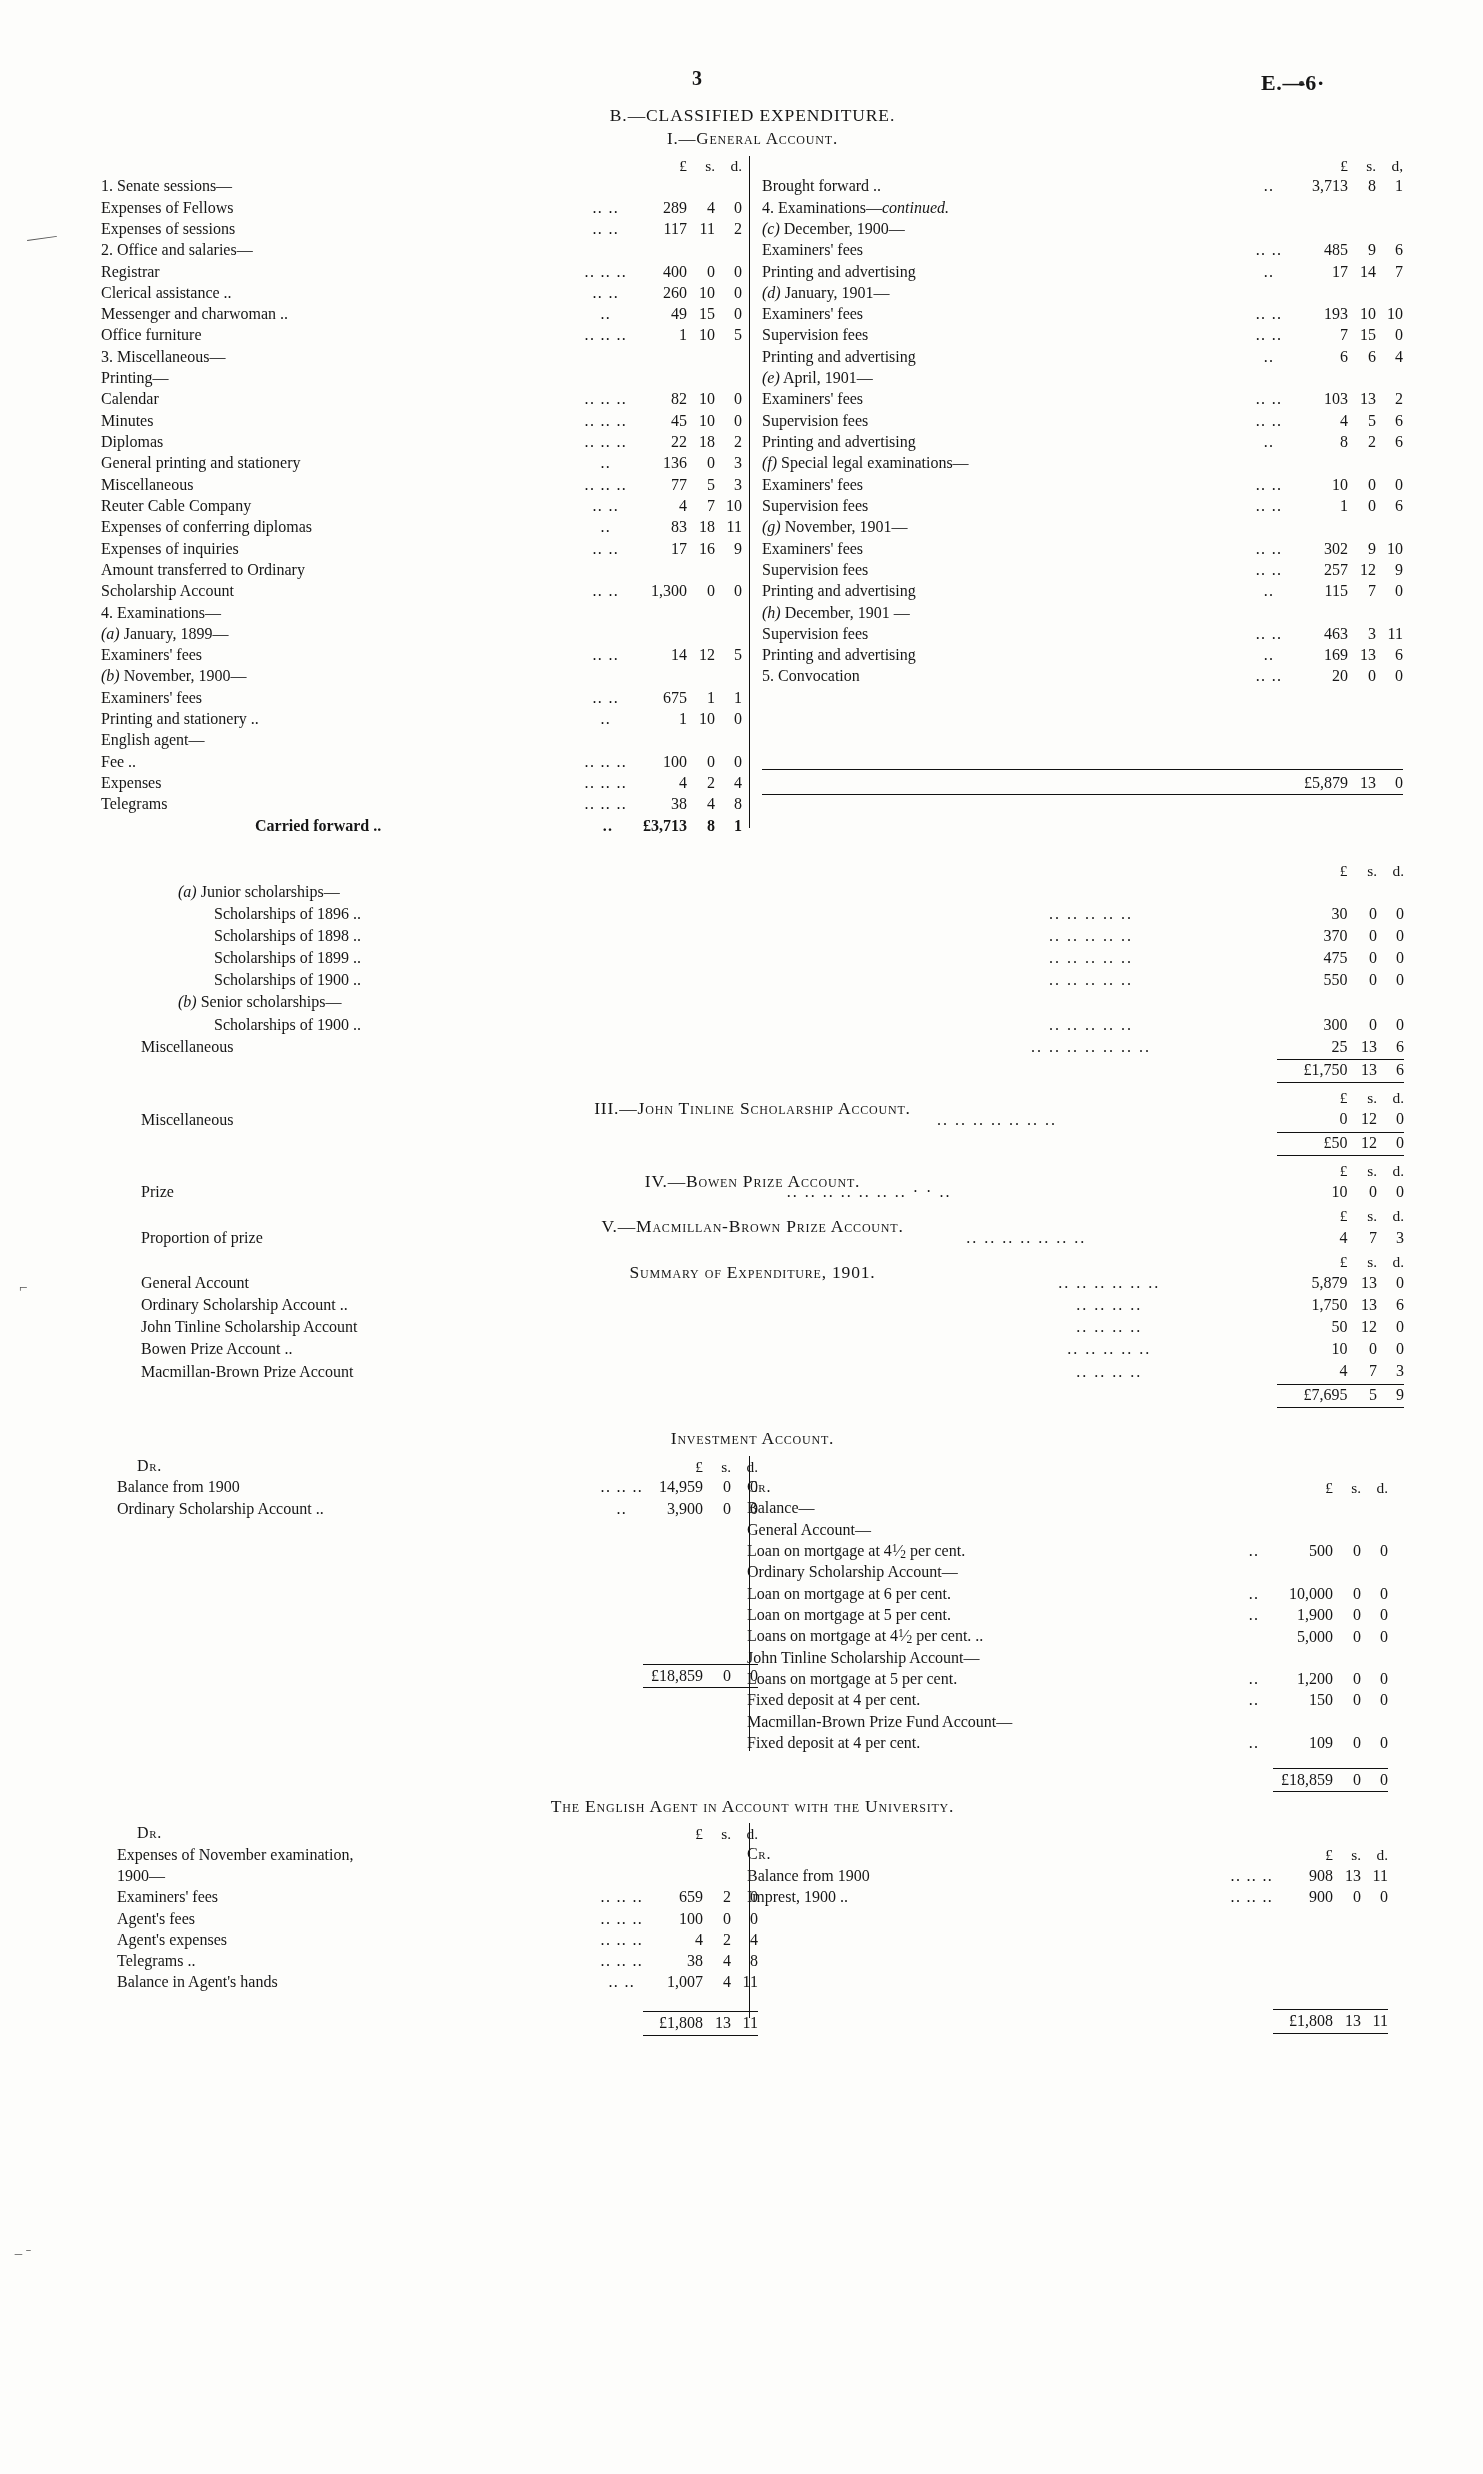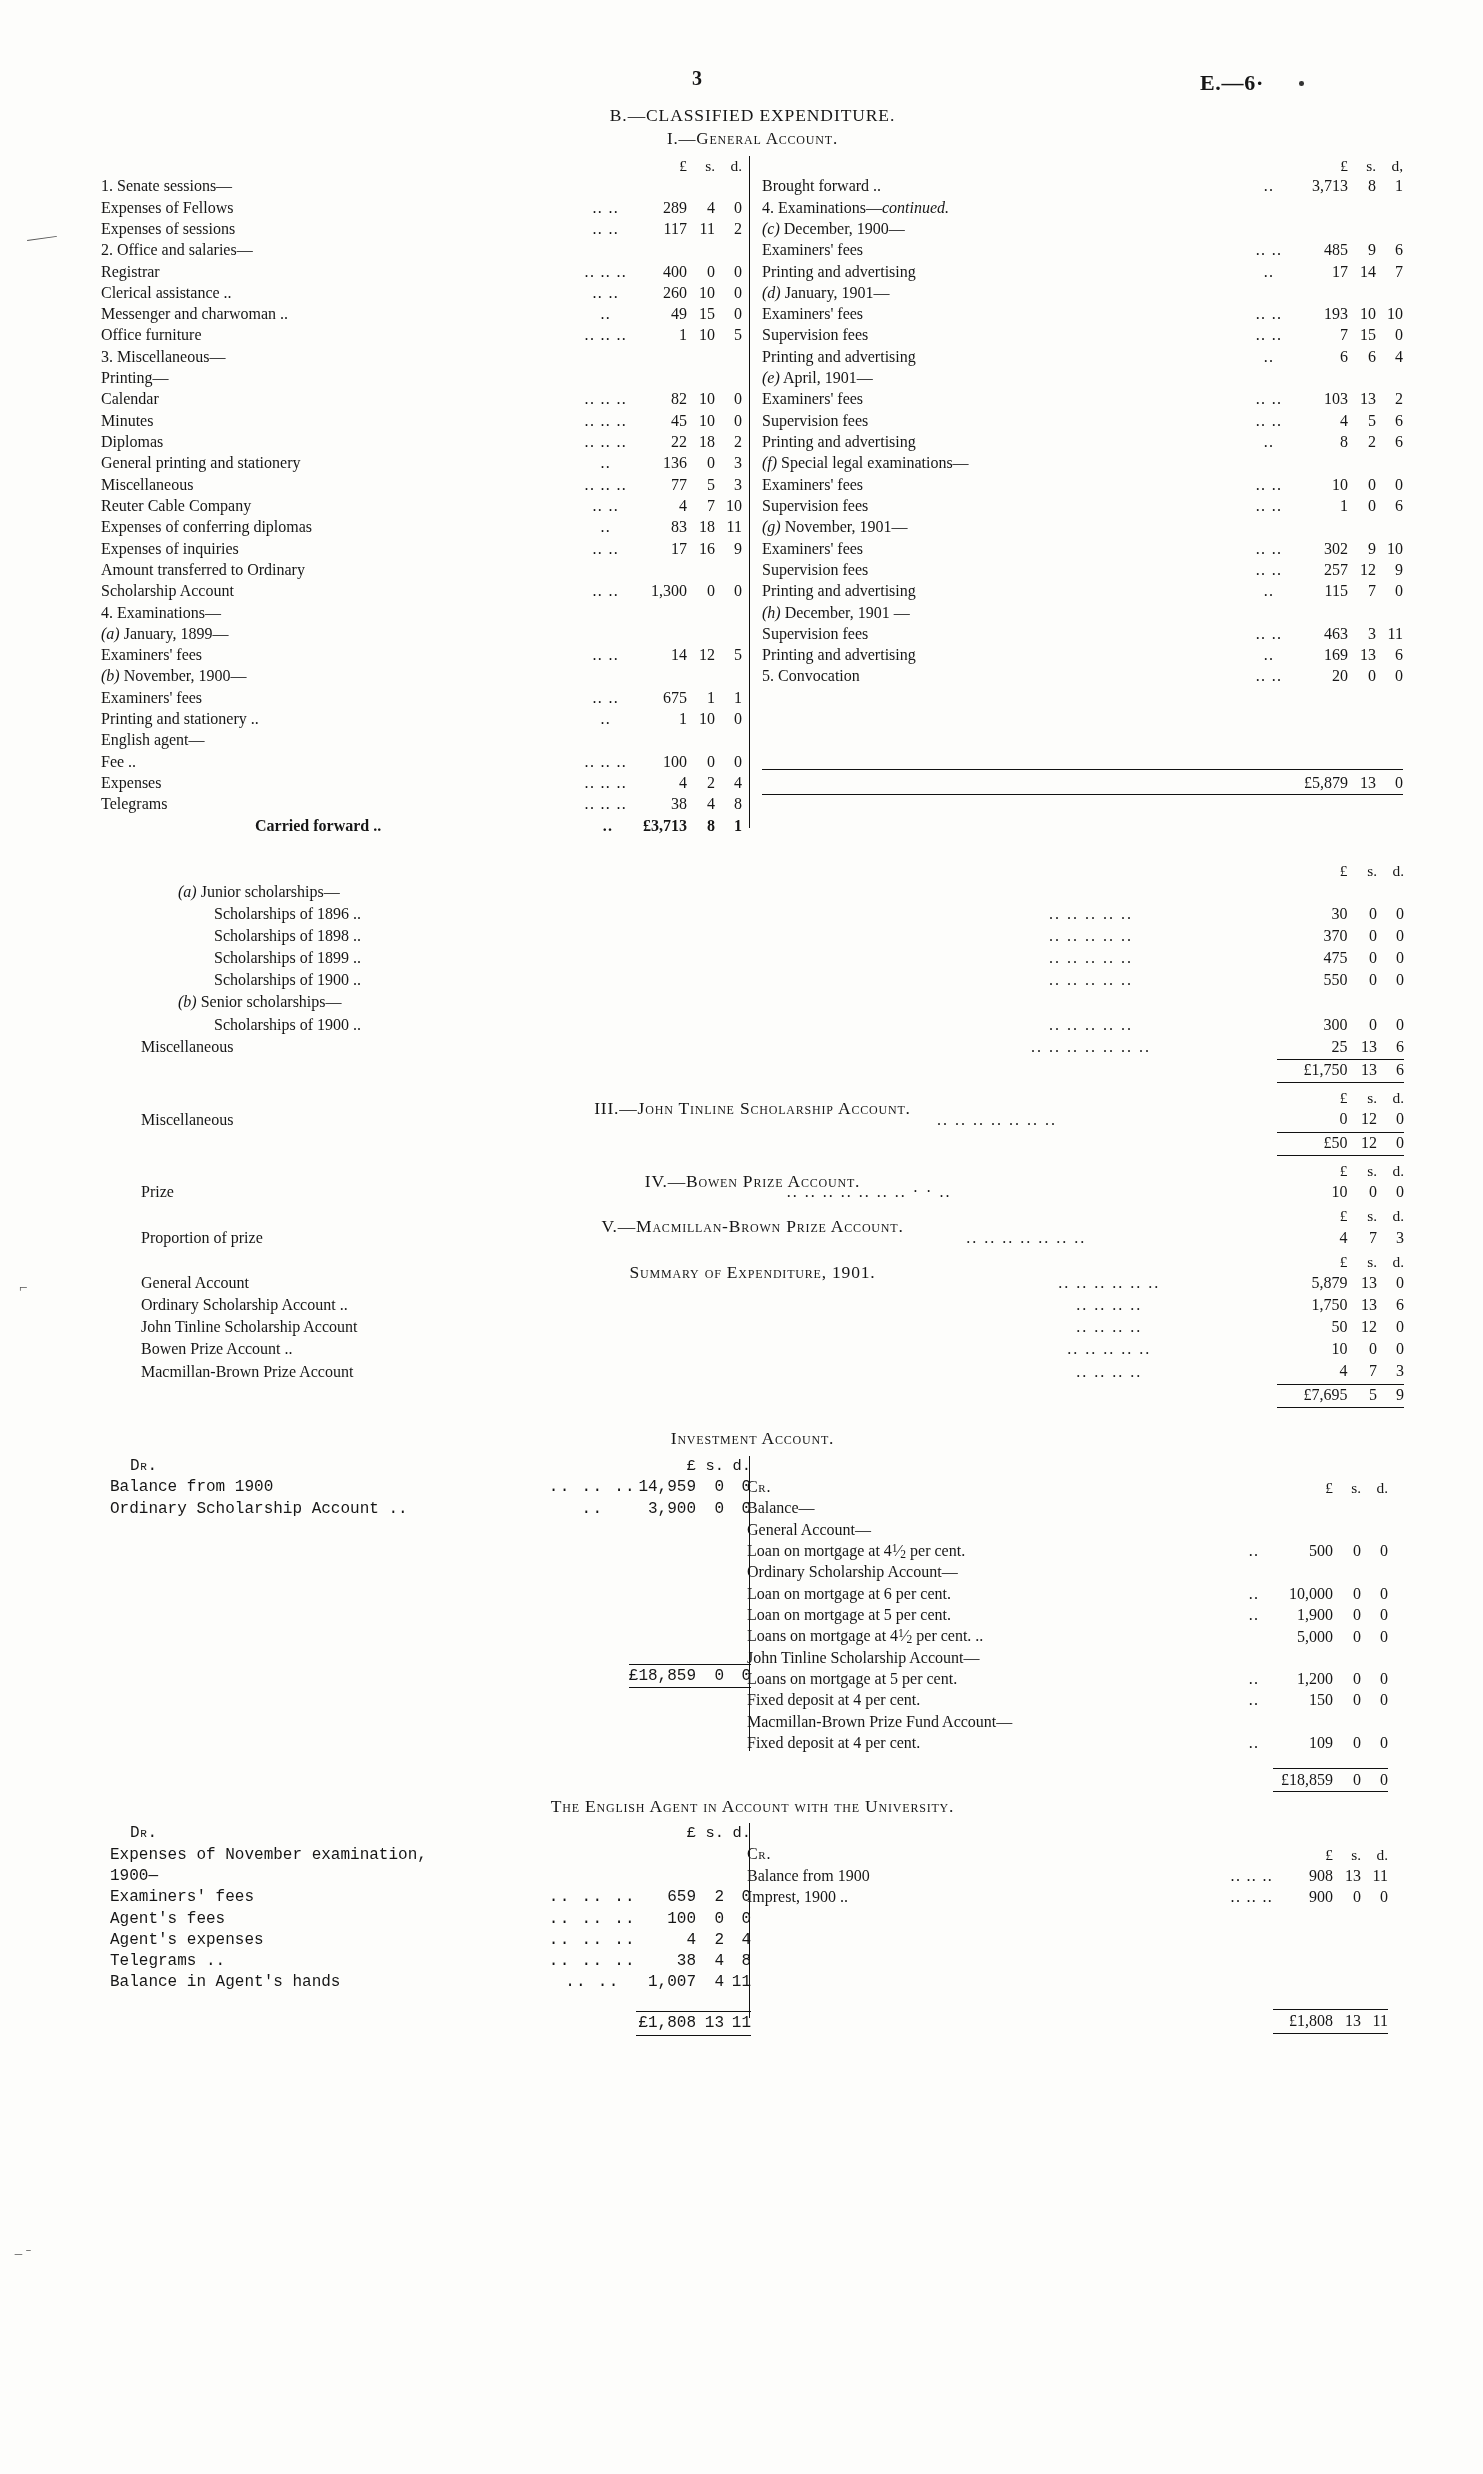--- a/index.html
+++ b/index.html
@@ -35,21 +35,21 @@
   }
   .pagenum {
     position: absolute;
     left: 591px;
     top: 13.4px;
     font-size: 20px;
     font-weight: bold;
   }
   .docref {
     position: absolute;
-    left: 1099px;
+    left: 1160px;
     top: 16px;
     font-size: 22px;
     font-weight: bold;
     letter-spacing: 0.7px;
   }
   .dot-marker {
     position: absolute;
     left: 1299px;
     top: 81px;
     width: 4.7px;
@@ -181,21 +181,21 @@
     margin-top: 6.7px;
   }
   .ledger .colrule2 {
     position: absolute;
     left: 648px;
     top: 0;
     width: 1.3px;
     background: #111;
   }
   .lcol { position: absolute; top: 0; }
-  .lcol.left { left: 9px; width: 641px; font-family: Liberation Mono, monospace; }
+  .lcol.left { left: 16px; width: 641px; }
   .lcol.right { left: 646px; width: 641px; margin-top: 21px; }
   .drcr { font-variant: small-caps; letter-spacing: 0.7px; font-size: 16px;}
   .it { font-style: italic; }
   .frac { font-size: 0.72em; vertical-align: 0.34em; }
   .fracd { font-size: 0.72em; vertical-align: -0.16em; }
 </style>
 </head>
 <body>
 
 <div class="page">

